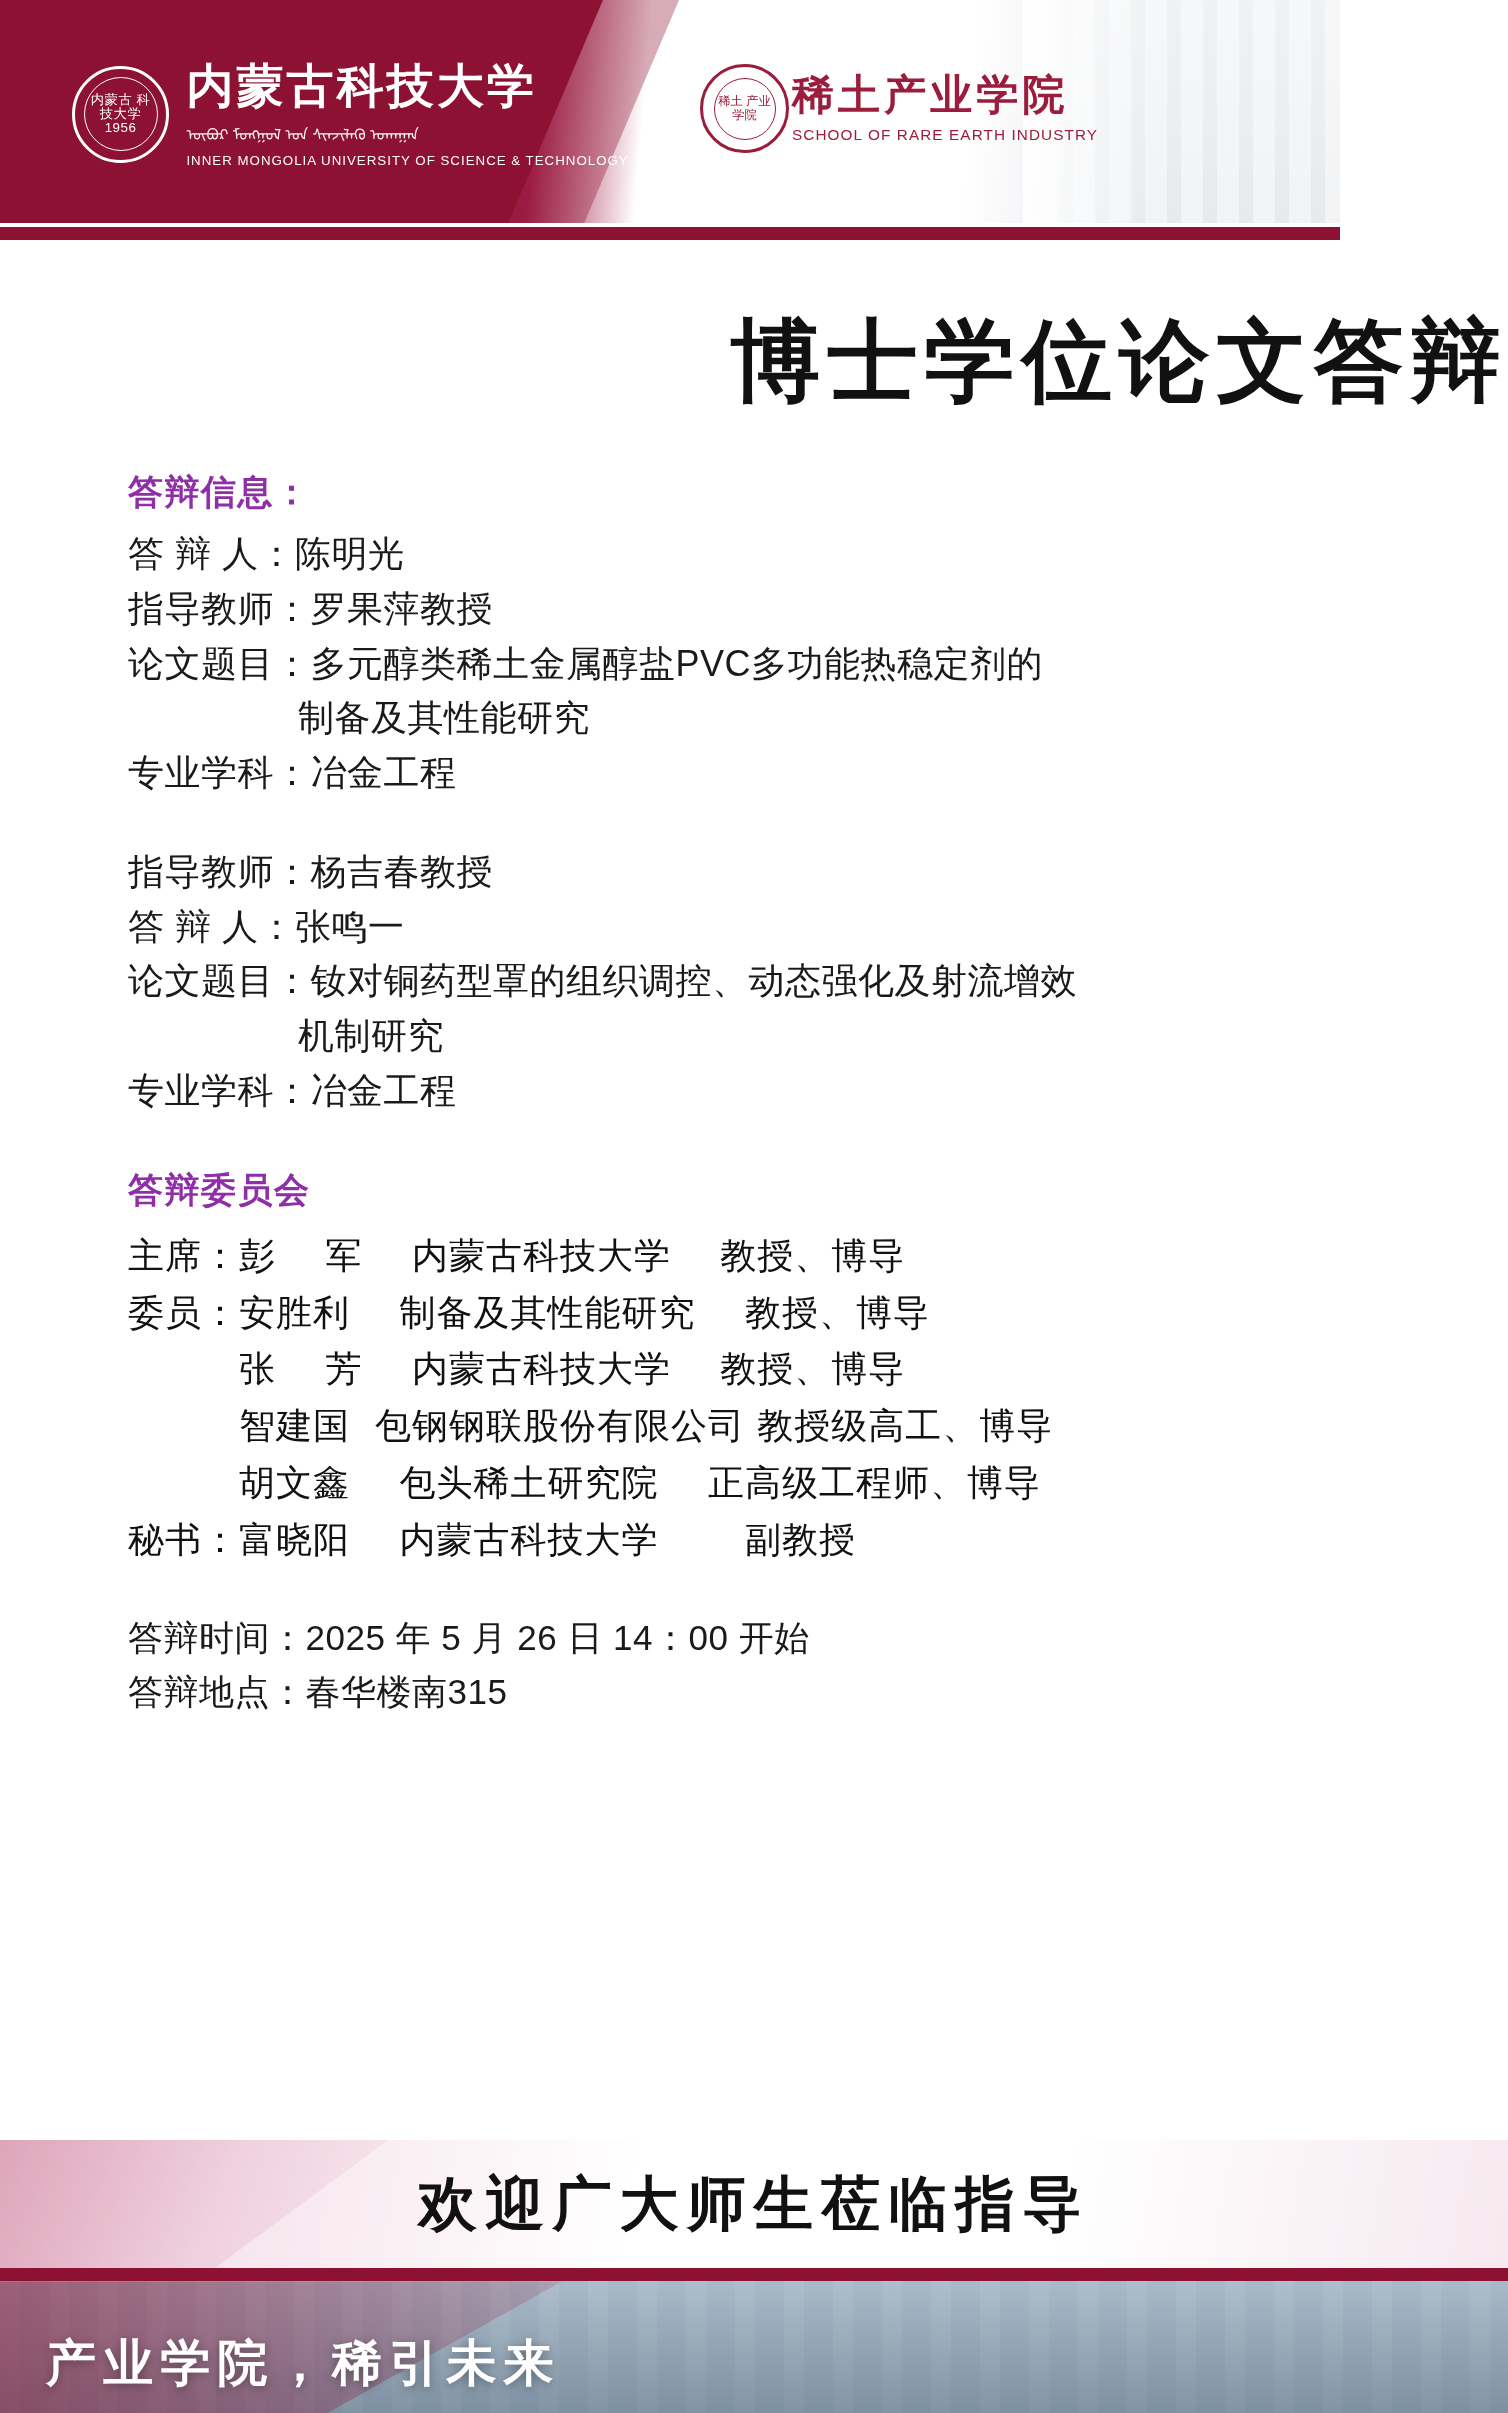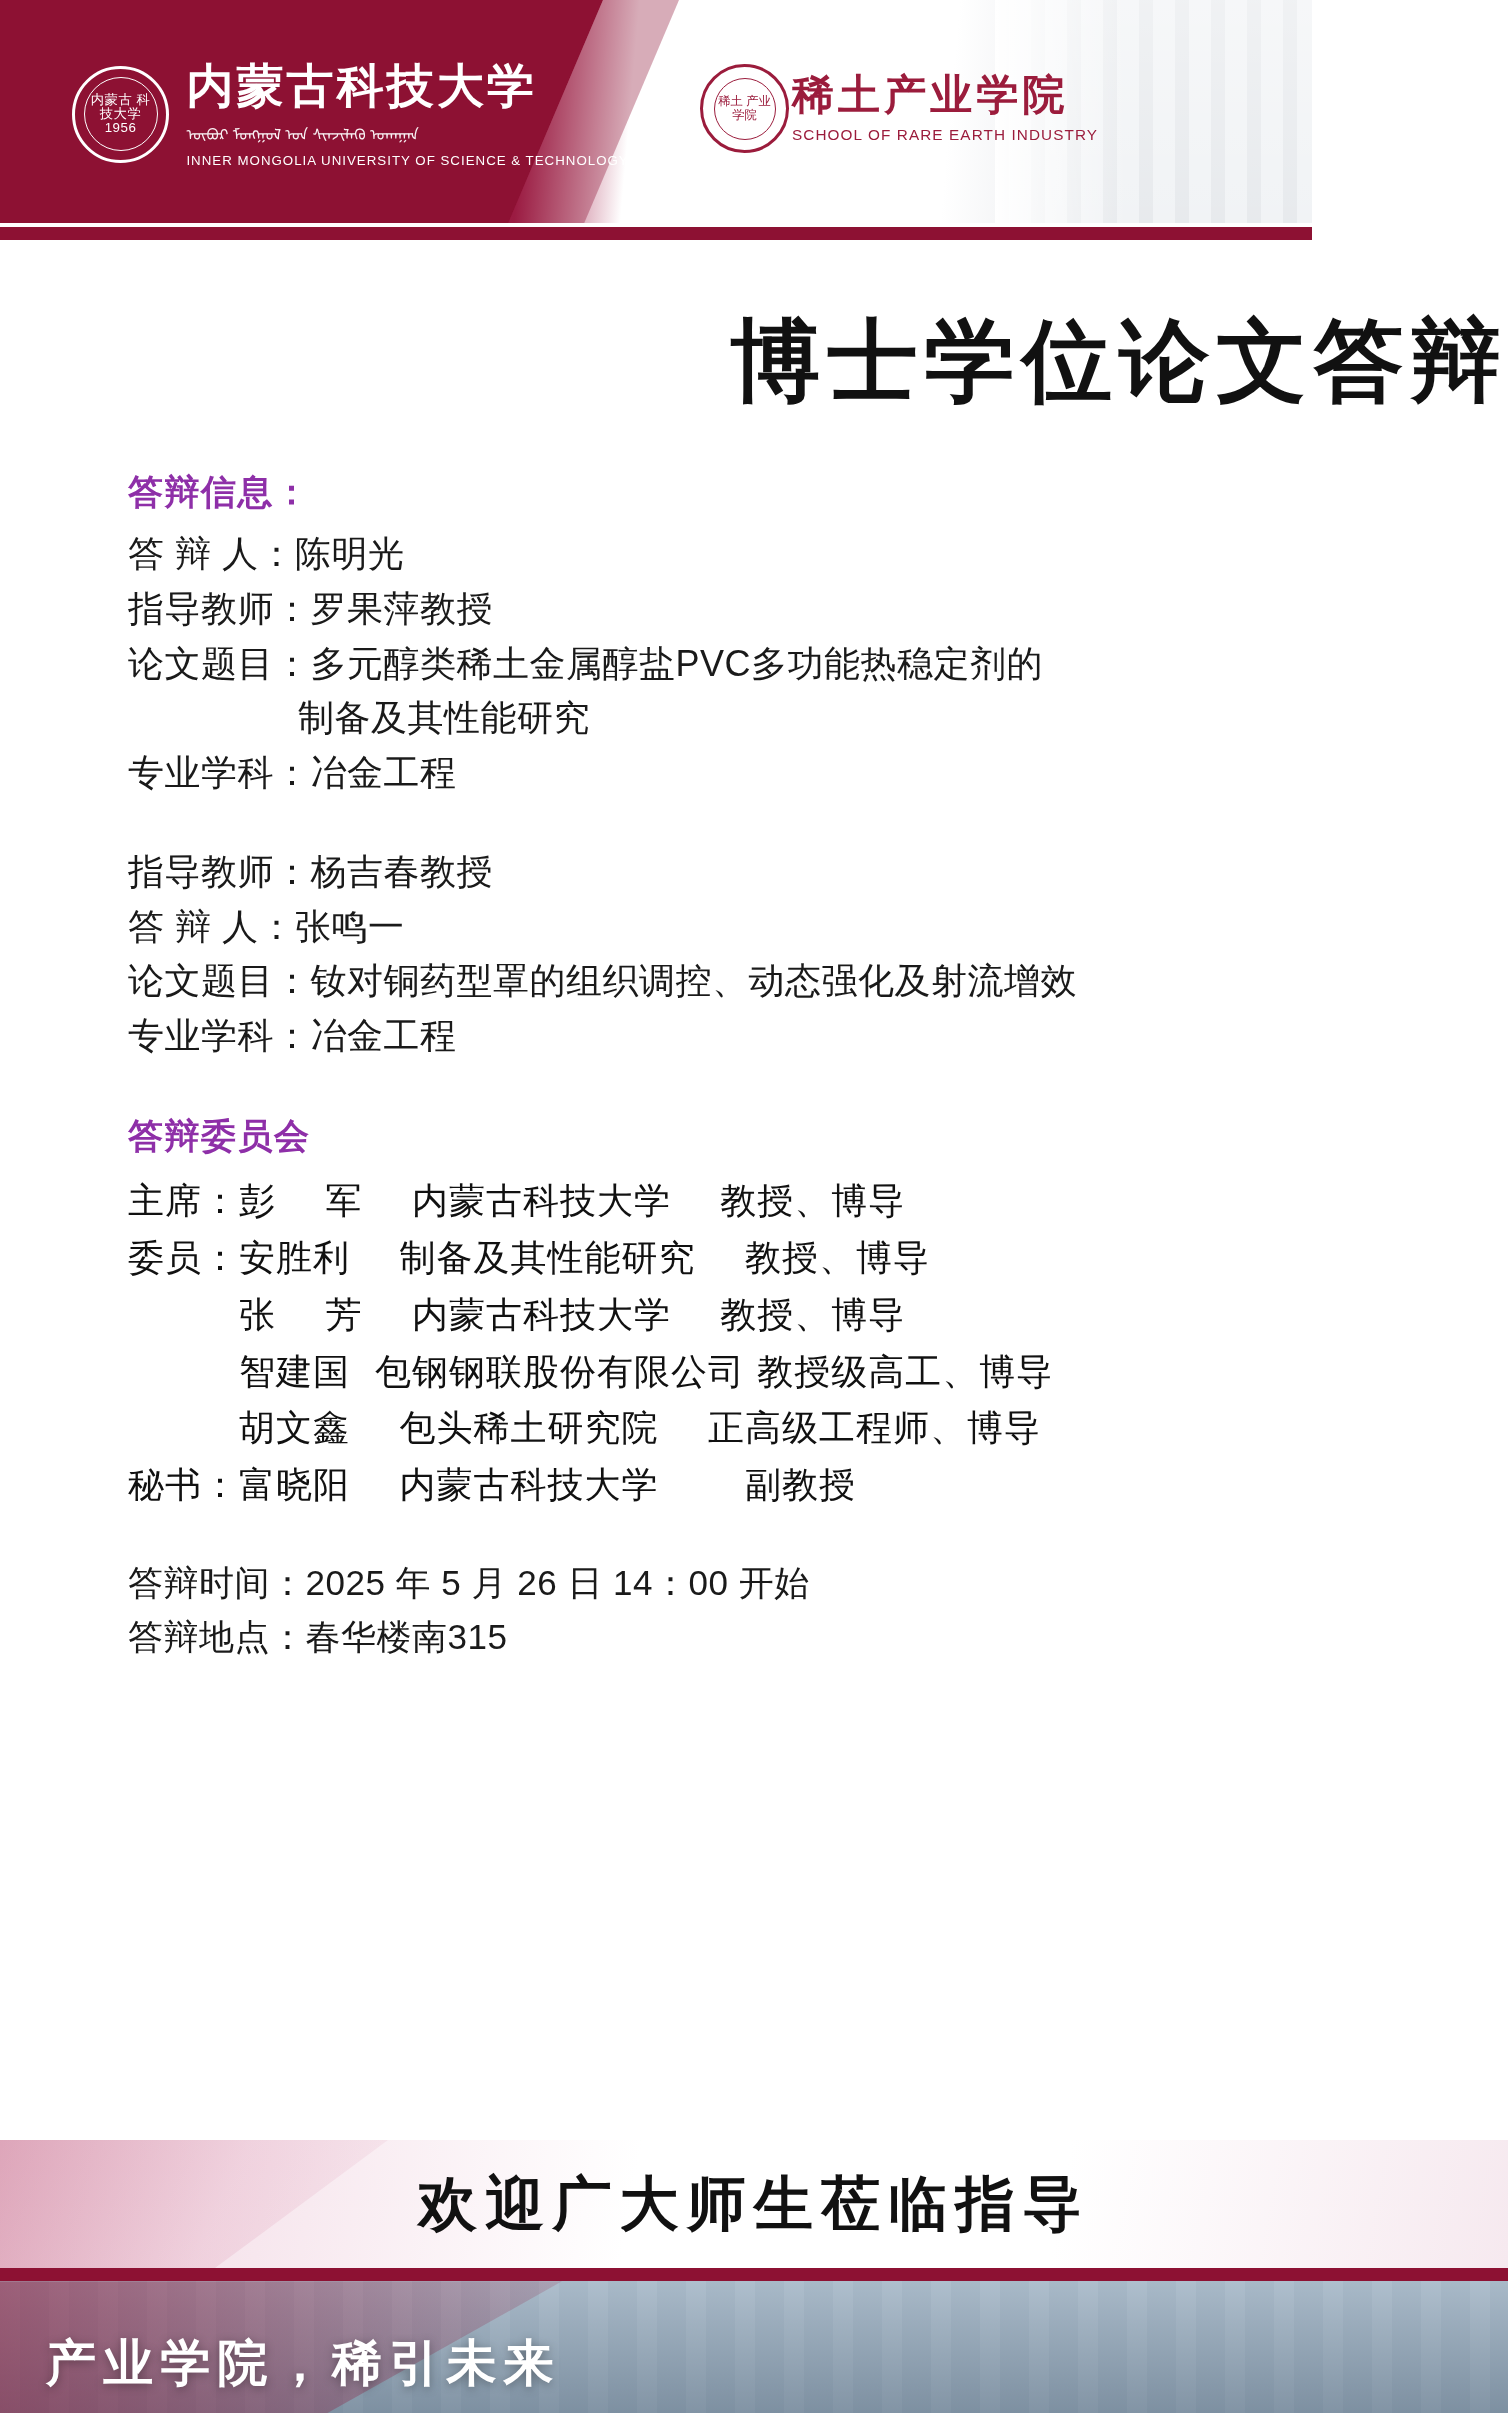--- a/index.html
+++ b/index.html
@@ -19,20 +19,21 @@
   }
 
   
   .header {
     position: absolute;
     top: 0; left: 0;
     width: 1312px;
     height: 240px;
     overflow: hidden;
     background: linear-gradient(95deg, #8d1133 0%, #8d1133 28%, #a3214a 40%, #ffffff 48%, #ffffff 72%, #f2f3f5 78%, #dfe3e8 100%);
+    padding-left: 28px;
   }
   .header-photo {
     position: absolute;
     right: 0; top: 0;
     width: 317px; height: 240px;
     background:
       linear-gradient(180deg, rgba(255,255,255,0.72), rgba(255,255,255,0.55)),
       repeating-linear-gradient(90deg, #c9cfd6 0 14.3px, #dfe4e9 14.3px 36px),
       repeating-linear-gradient(180deg, #bcc4cc 0 17.4px, #d7dde3 17.4px 43px);
   }
@@ -358,20 +359,21 @@
         <div class="line indent">制备及其性能研究</div>
         <div class="line"><span>专业学科：</span><span>冶金工程</span></div>
       </div>
 
       <div class="gap"></div>
 
       <div>
         <div class="line"><span>指导教师：</span><span>杨吉春教授</span></div>
         <div class="line"><span>答 辩 人：</span><span>张鸣一</span></div>
         <div class="line"><span>论文题目：</span><span>钕对铜药型罩的组织调控、动态强化及射流增效</span></div>
+        <div class="line indent">机制研究</div>
         <div class="line"><span>专业学科：</span><span>冶金工程</span></div>
       </div>
 
       <div class="section-head committee">答辩委员会</div>
       <div class="com-line">主席：彭　 军　 内蒙古科技大学　 教授、博导</div>
       <div class="com-line">委员：安胜利　 制备及其性能研究　 教授、博导</div>
       <div class="com-line">　　　张　 芳　 内蒙古科技大学　 教授、博导</div>
       <div class="com-line">　　　智建国  包钢钢联股份有限公司 教授级高工、博导</div>
       <div class="com-line">　　　胡文鑫　 包头稀土研究院　 正高级工程师、博导</div>
       <div class="com-line">秘书：富晓阳　 内蒙古科技大学　　 副教授</div>

